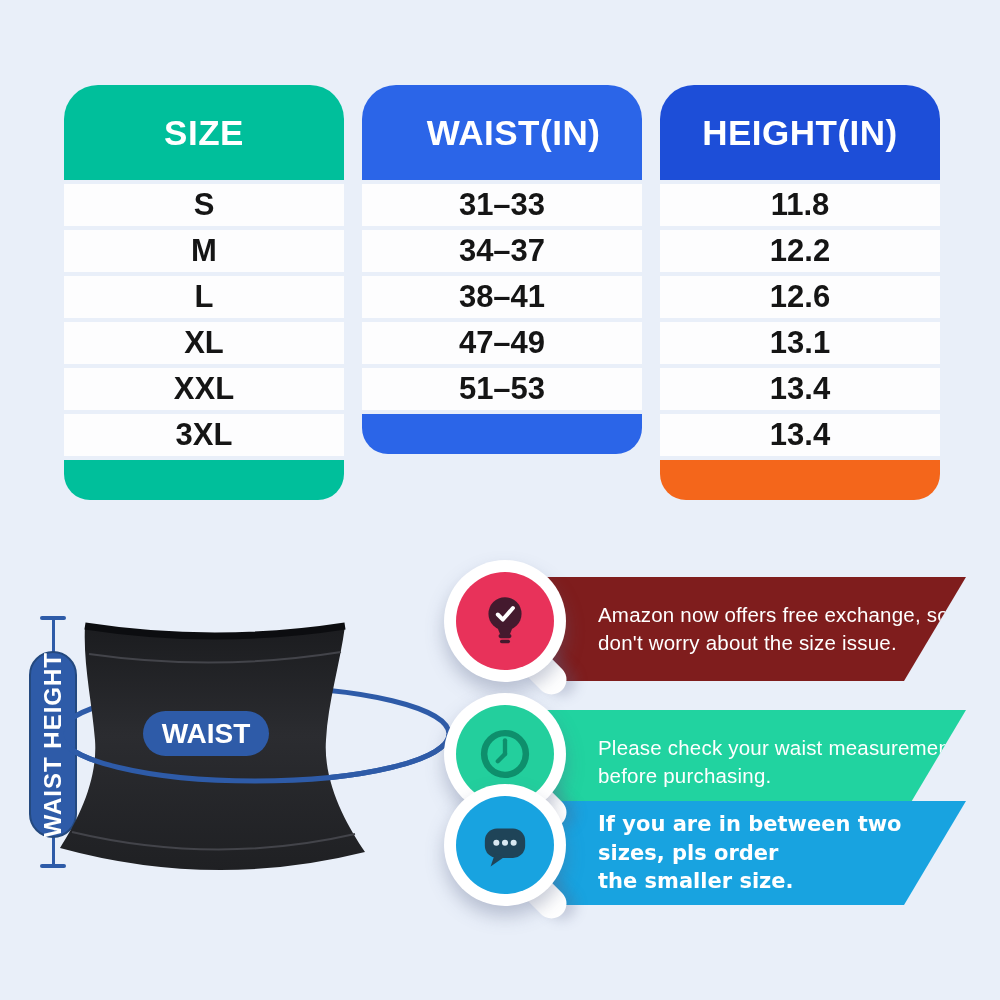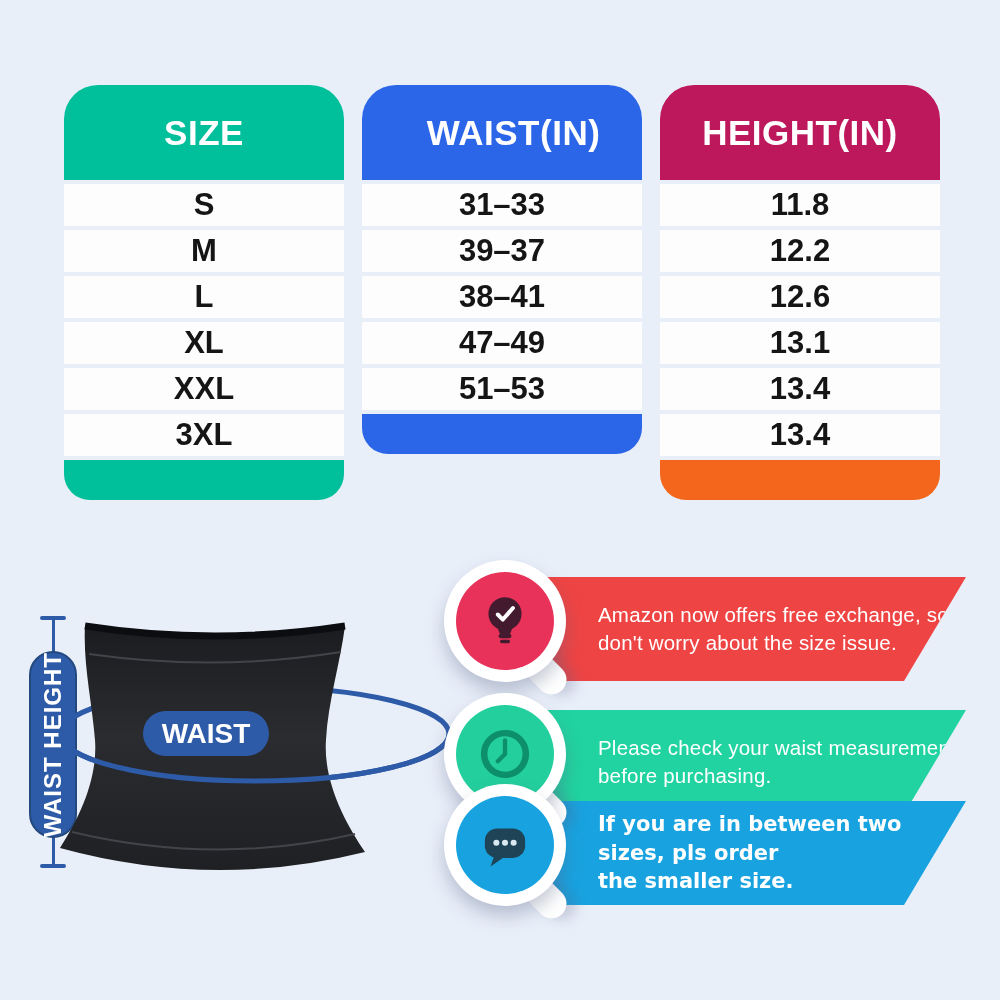--- a/index.html
+++ b/index.html
@@ -17,21 +17,21 @@
     display:flex;gap:18px;
   }
   .tcol{flex:1;display:flex;flex-direction:column;}
   .tcol-header{
     height:95px;border-radius:34px 34px 0 0;
     display:flex;align-items:center;justify-content:center;
     color:#ffffff;font-size:35px;font-weight:700;letter-spacing:.5px;
   }
   .tcol.size  .tcol-header{background:#00bf9b;}
   .tcol.waist .tcol-header{background:#2b65e8;padding-left:23px;}
-  .tcol.height .tcol-header{background:#be185d;}
+  .tcol.height .tcol-header{background:#1d4ed8;}
   .tcell{
     height:42px;margin-top:4px;background:#fdfdfe;
     display:flex;align-items:center;justify-content:center;
     font-size:31px;font-weight:700;color:#151515;
   }
   .tcol-footer{height:40px;margin-top:4px;border-radius:0 0 26px 26px;}
   .tcol.size  .tcol-footer{background:#00bf9b;}
   .tcol.waist .tcol-footer{background:#2b65e8;}
   .tcol.height .tcol-footer{background:#f4661b;}
 
@@ -56,21 +56,21 @@
   .callout{position:absolute;left:432px;width:556px;height:128px;}
   .callout.c0{top:560px;}
   .callout.c1{top:693px;}
   .callout.c2{top:784px;}
   .banner{
     position:absolute;left:106px;top:17px;width:428px;height:104px;
     clip-path:polygon(0 0,100% 0,calc(100% - 62px) 100%,0 100%);
     display:flex;flex-direction:column;justify-content:center;
     padding-left:60px;box-sizing:border-box;color:#fff;
   }
-  .c0 .banner{background:#ef4444;}
+  .c0 .banner{background:#7f1d1d;}
   .c1 .banner{background:#21d3a0;}
   .c2 .banner{background:#18a3e0;}
   .banner .bline{font-size:20.5px;line-height:1.38;letter-spacing:.2px;}
   .c2 .banner .bline{font-weight:700;font-size:21px;font-family:"DejaVu Sans","Liberation Sans",sans-serif;letter-spacing:0;}
   .badge{position:absolute;left:12px;top:0;width:122px;height:122px;z-index:2;}
   .badge .ring{
     position:absolute;inset:0;border-radius:50%;background:#ffffff;
     box-shadow:0 10px 18px rgba(90,100,135,.35);
   }
   .badge .handle{
@@ -100,21 +100,21 @@
       <div class="tcell">L</div>
       <div class="tcell">XL</div>
       <div class="tcell">XXL</div>
       <div class="tcell">3XL</div>
       <div class="tcol-footer"></div>
     </div>
 
     <div class="tcol waist">
       <div class="tcol-header">WAIST(IN)</div>
       <div class="tcell">31–33</div>
-      <div class="tcell">39–37</div>
+      <div class="tcell">34–37</div>
       <div class="tcell">38–41</div>
       <div class="tcell">47–49</div>
       <div class="tcell">51–53</div>
       <div class="tcol-footer"></div>
     </div>
 
     <div class="tcol height">
       <div class="tcol-header">HEIGHT(IN)</div>
       <div class="tcell">11.8</div>
       <div class="tcell">12.2</div>

